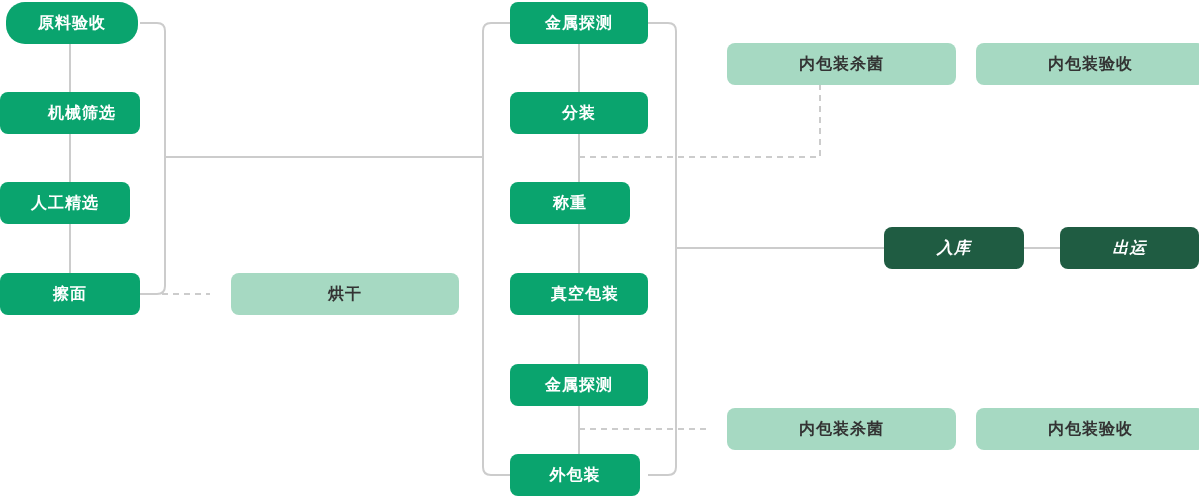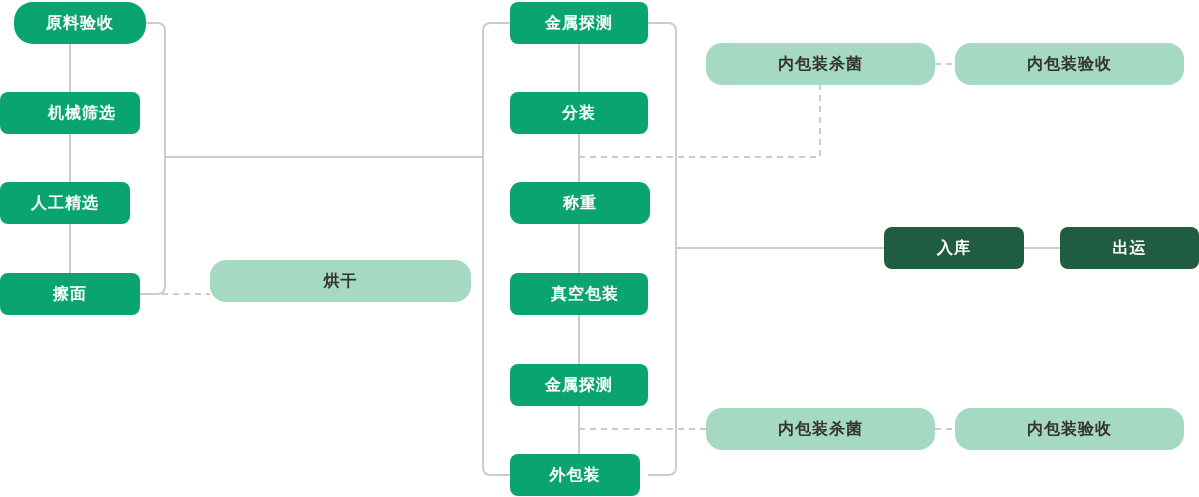--- a/index.html
+++ b/index.html
@@ -39,31 +39,31 @@
     align-items:center;
     justify-content:center;
     font-size:16px;
     font-weight:bold;
     letter-spacing:1px;
     border-radius:8px;
     box-sizing:border-box;
     white-space:nowrap;
   }
   .node.green{background:var(--primary,#0aa46e);color:var(--text-on-primary,#fff);}
-  .node.dark{background:var(--dark,#1f5c42);color:var(--text-on-primary,#fff);}
-  .node.light{background:var(--light,#a6d9c2);color:var(--text-on-light,#333);border-radius:16px;}
+  .node.dark{background:var(--dark,#1f5c42);color:var(--text-on-primary,#fff);font-style:italic;}
+  .node.light{background:var(--light,#a6d9c2);color:var(--text-on-light,#333);border-radius:8px;margin-left:21px;}
 
-  #n-raw   {left:14px;   top:2px;   width:132px;border-radius:19px;}
+  #n-raw   {left:6px;   top:2px;   width:132px;border-radius:19px;}
   #n-mech  {left:0;   top:92px;  width:140px;padding-left:24px;}
   #n-manual{left:0;   top:182px; width:130px;}
   #n-wipe  {left:0;   top:273px; width:140px;}
-  #n-dry   {left:210px;top:260px;width:261px;}
+  #n-dry   {left:210px;top:273px;width:228px;}
   #n-micro {left:510px;top:2px;  width:138px;}
   #n-fill  {left:510px;top:92px; width:138px;}
-  #n-weigh {left:510px;top:182px;width:140px;border-radius:11px;}
+  #n-weigh {left:510px;top:182px;width:120px;}
   #n-vac   {left:510px;top:273px;width:138px;padding-left:12px;}
   #n-metal {left:510px;top:364px;width:138px;}
   #n-outer {left:510px;top:454px;width:130px;}
   #n-ips-t {left:706px;top:43px; width:229px;}
   #n-ipa-t {left:955px;top:43px; width:229px;}
   #n-ips-b {left:706px;top:408px;width:229px;}
   #n-ipa-b {left:955px;top:408px;width:229px;}
   #n-store {left:884px;top:227px;width:140px;}
   #n-ship  {left:1060px;top:227px;width:139px;}
 </style>

